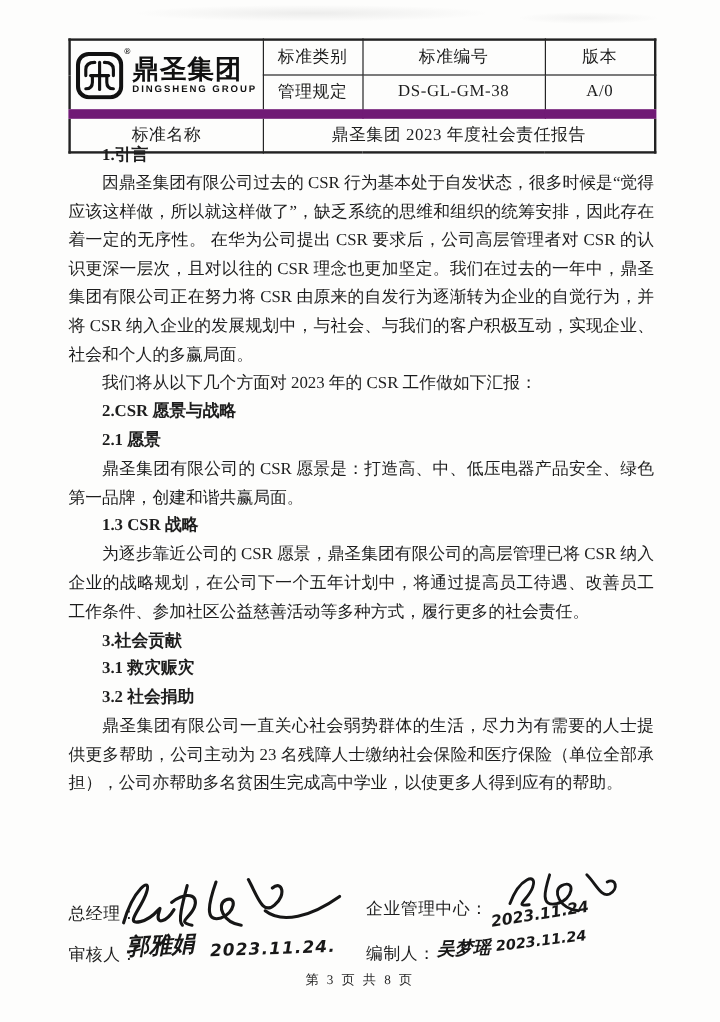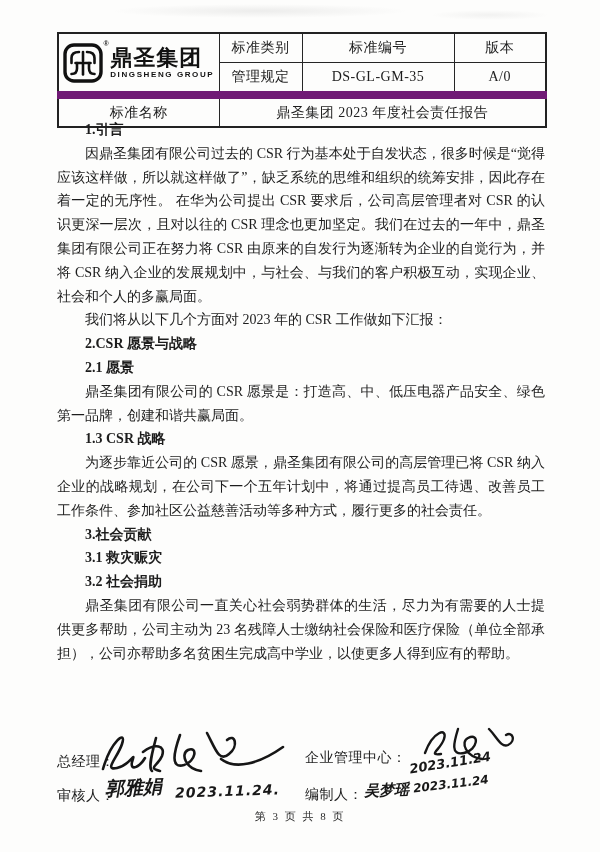--- a/index.html
+++ b/index.html
@@ -91,21 +91,21 @@
             <span class="brand-en">DINGSHENG GROUP</span>
           </span>
         </div>
       </td>
       <td>标准类别</td>
       <td>标准编号</td>
       <td>版本</td>
     </tr>
     <tr>
       <td>管理规定</td>
-      <td class="code">DS-GL-GM-35</td>
+      <td class="code">DS-GL-GM-38</td>
       <td class="code">A/0</td>
     </tr>
     <tr class="name-row">
       <td>标准名称</td>
       <td colspan="3">鼎圣集团 2023 年度社会责任报告</td>
     </tr>
   </tbody>
     </table>
 
   <div class="doc-body">

